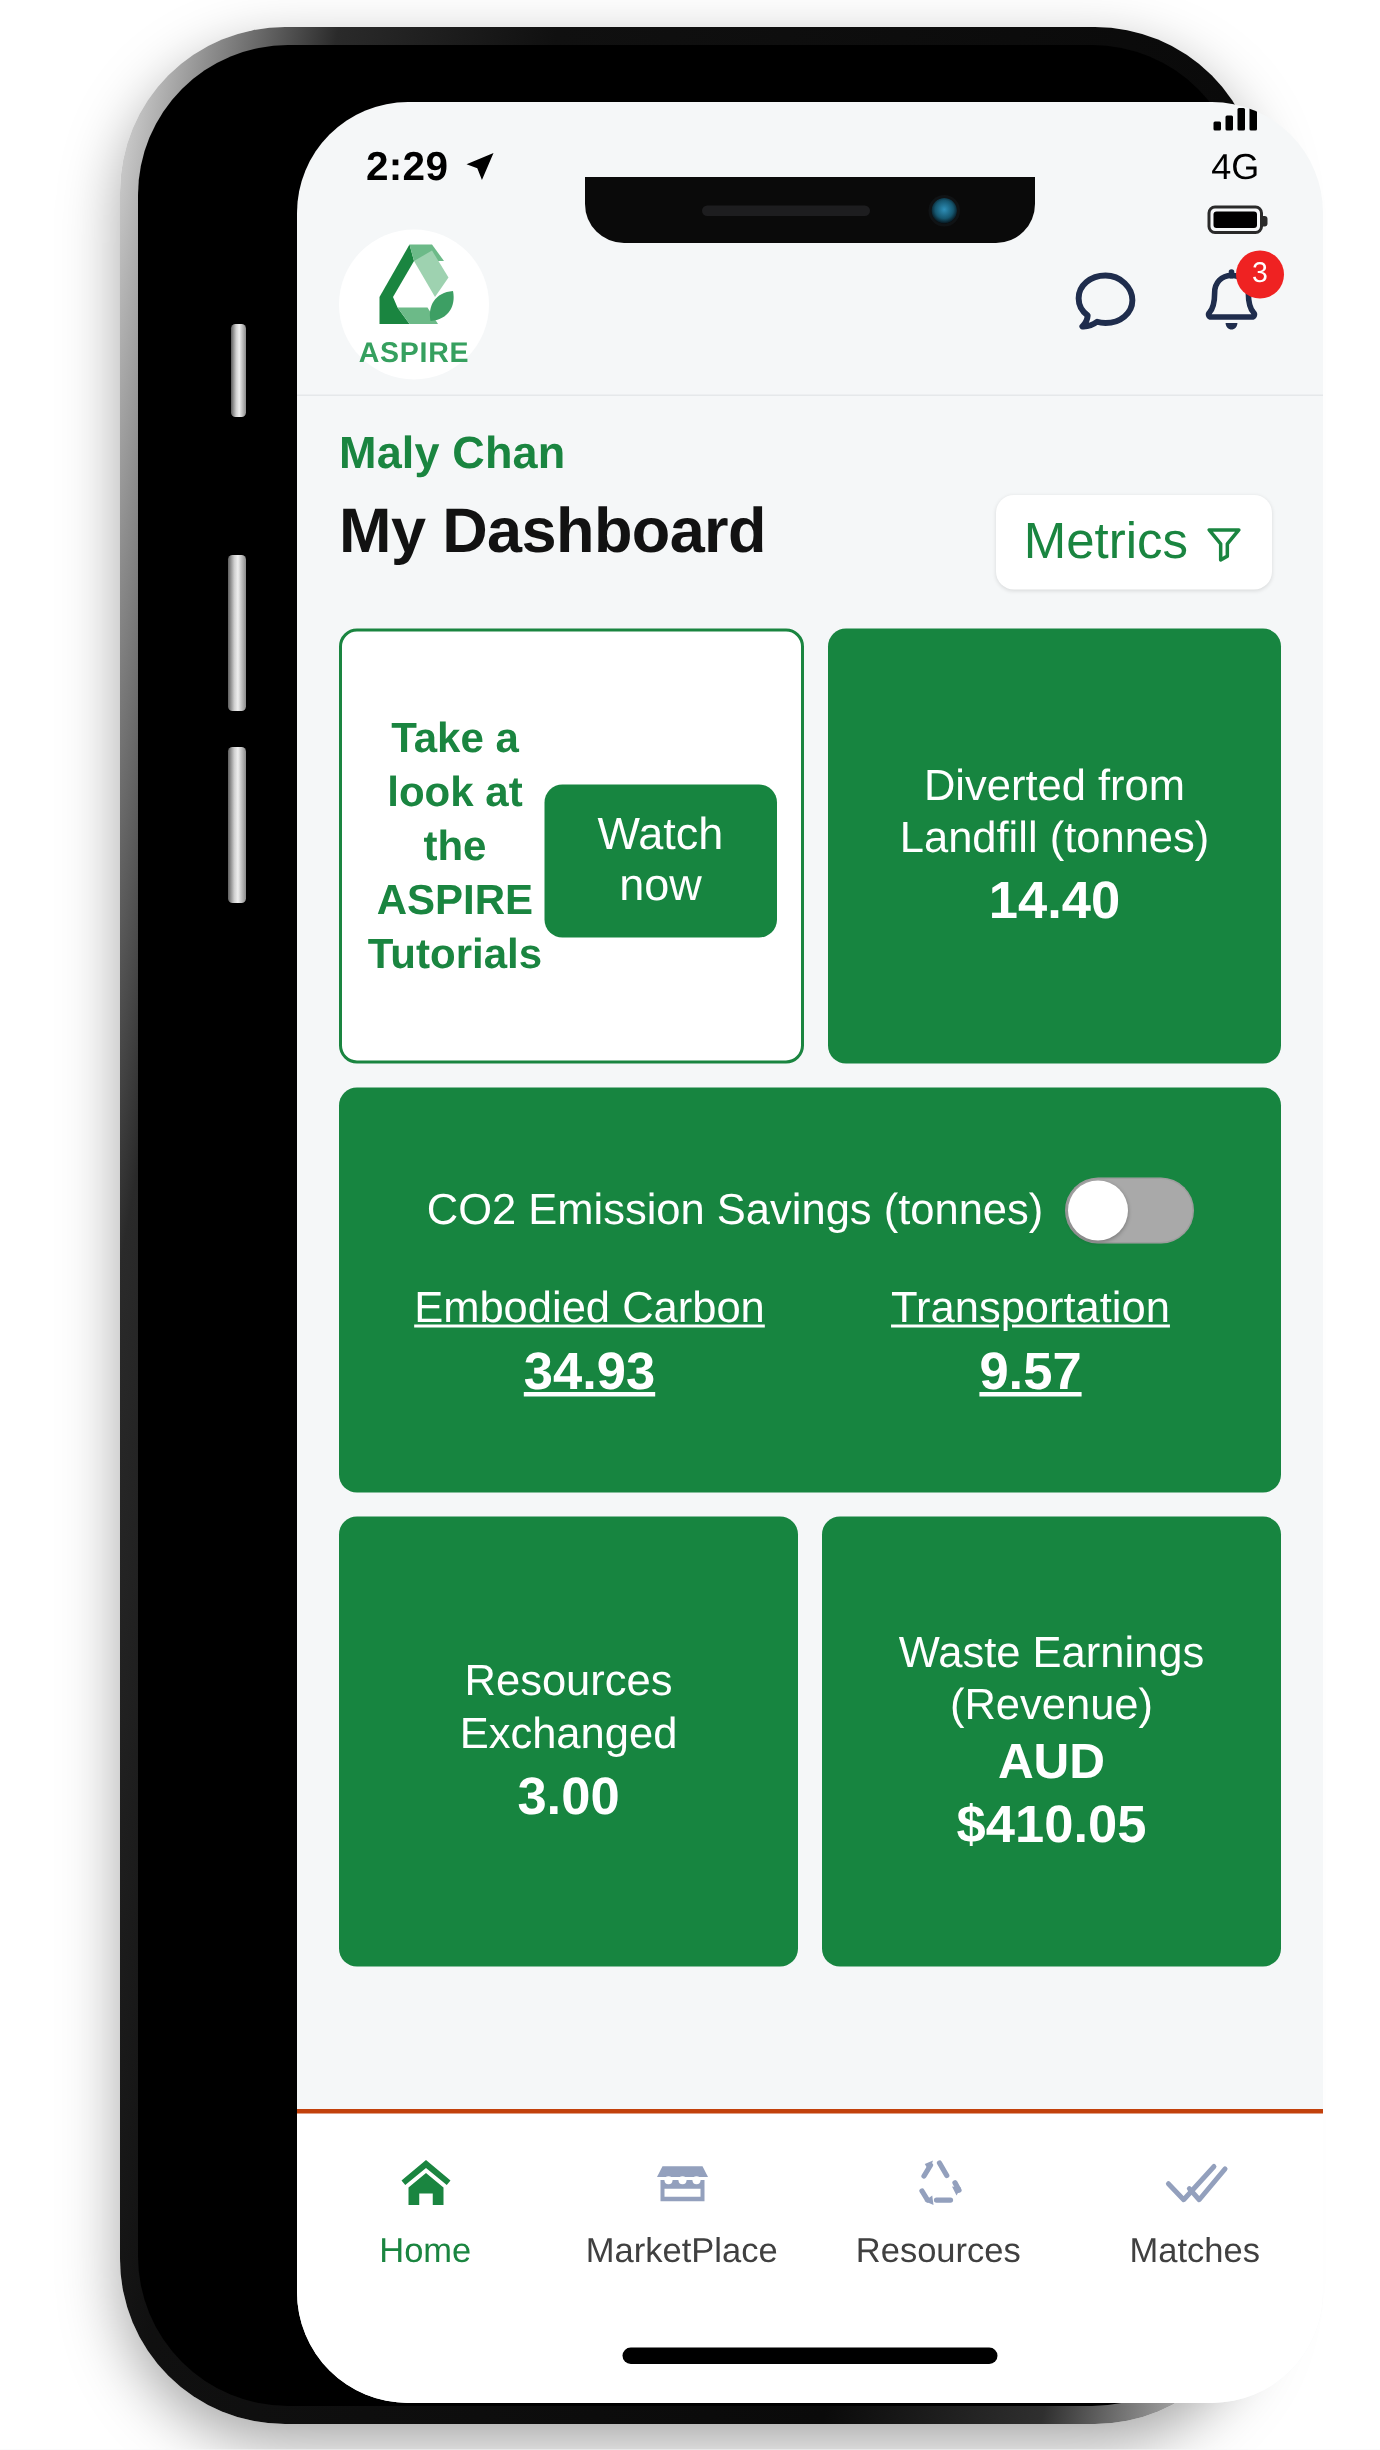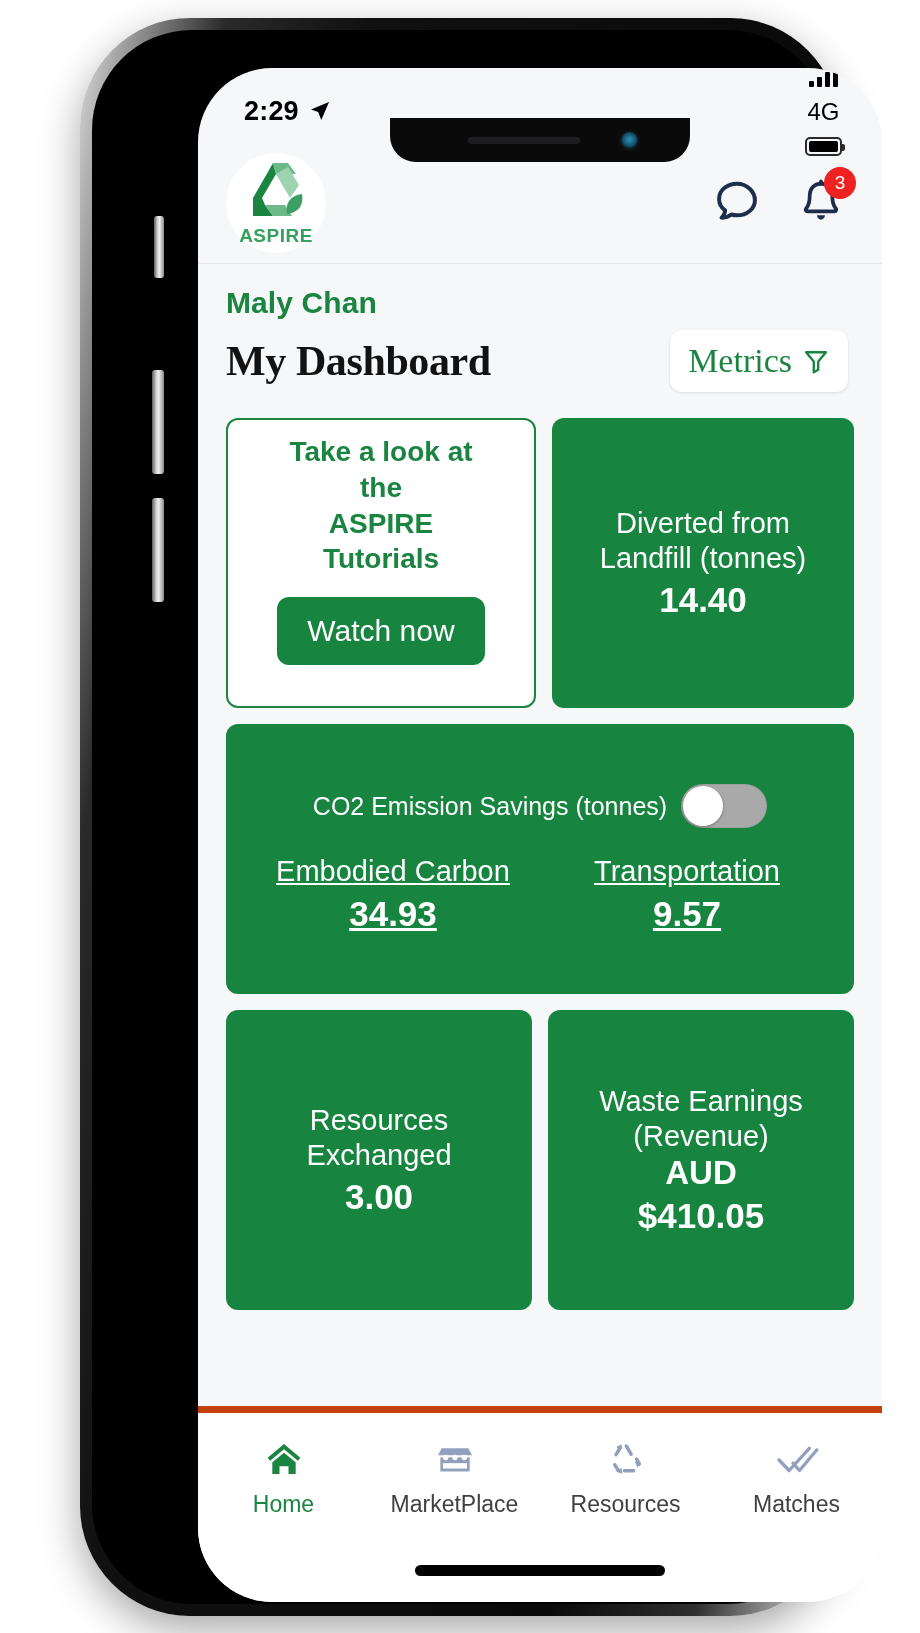--- a/index.html
+++ b/index.html
@@ -139,23 +139,22 @@
     font-size: 19px; font-weight: 500;
     display: flex; align-items: center; justify-content: center;
   }
 
   
   .title-block { padding: 22px 34px 10px 28px; background:#f5f7f8; }
   .user-name {
     color: #1a8540; font-size: 30px; font-weight: bold; letter-spacing: .1px;
   }
   .title-row {
-    display: flex; align-items: center; justify-content: space-between;
+    display: flex; align-items: flex-start; justify-content: space-between;
     margin-top: 10px;
-    font-family: Liberation Serif, serif;
   }
   .page-title { font-size: 42px; font-weight: bold; color: #121212; letter-spacing: -.4px; }
   .metrics-btn {
     background: #ffffff; border-radius: 12px;
     padding: 12px 18px;
     display: flex; align-items: center; gap: 10px;
     box-shadow: 0 1px 3px rgba(0,0,0,.12);
   }
   .metrics-label { color: #1a8540; font-size: 34px; }
 
@@ -166,21 +165,21 @@
     background: #178540; border-radius: 12px; color: #ffffff;
     display: flex; flex-direction: column; align-items: center; justify-content: center;
     text-align: center; padding: 18px 14px;
   }
   .tile-label { font-size: 29px; line-height: 1.22; font-weight: 400; }
   .tile-value { font-size: 35px; font-weight: bold; margin-top: 4px; }
 
   .tutorial-card {
     flex: 1 1 0; background: #ffffff; border: 2px solid #1a8540;
     border-radius: 12px; height: 290px;
-    display: flex; flex-direction: column; align-items: center; justify-content: flex-start;
+    display: flex; flex-direction: row; align-items: center; justify-content: flex-start;
     padding: 14px 16px;
   }
   .tutorial-text {
     color: #1a8540; font-size: 28px; font-weight: bold; line-height: 1.28;
     text-align: center;
   }
   .watch-btn {
     margin-top: 20px; background: #178540; color: #fff;
     border: none; border-radius: 12px;
     padding: 17px 30px; font-size: 30px;
@@ -189,21 +188,21 @@
   .tile-landfill { flex: 1 1 0; height: 290px; }
 
   .tile-co2 {
     width: 100%; height: 270px; padding: 20px;
     display: flex; flex-direction: column; align-items: center; justify-content: center;
   }
   .co2-head {
     display: flex; align-items: center; justify-content: center; gap: 14px;
     margin-bottom: 26px;
   }
-  .co2-title { font-size: 25px; }
+  .co2-title { font-size: 29px; }
   .switch {
     width: 86px; height: 44px; border-radius: 24px;
     background: #a9a9a9; position: relative;
     box-shadow: inset 0 0 0 1px rgba(0,0,0,.07);
   }
   .switch .knob {
     position: absolute; left: 2px; top: 2px;
     width: 40px; height: 40px; border-radius: 50%;
     background: #ffffff; box-shadow: 0 1px 3px rgba(0,0,0,.3);
   }
@@ -211,21 +210,21 @@
   .co2-col { flex: 1 1 0; text-align: center; }
 
   .tile-resources { flex: 1 1 0; height: 300px; }
   .tile-earnings  { flex: 1 1 0; height: 300px; }
   .earn-aud { font-size: 33px; font-weight: bold; }
 
   
   .tabbar {
     position: absolute; left: 0; right: 0; bottom: 0;
     height: 196px; background: #ffffff;
-    border-top: 7px solid #c2410c;
+    border-top: 3px solid #c2410c;
     display: flex; align-items: flex-start; padding-top: 26px;
   }
   .tab {
     flex: 1 1 0; display: flex; flex-direction: column;
     align-items: center; gap: 12px;
   }
   .tab-label { font-size: 23px; color: #404040; }
   .tab.active .tab-label { color: #1a8540; }
   .home-indicator {
     position: absolute; bottom: 26px; left: 50%; transform: translateX(-50%);

